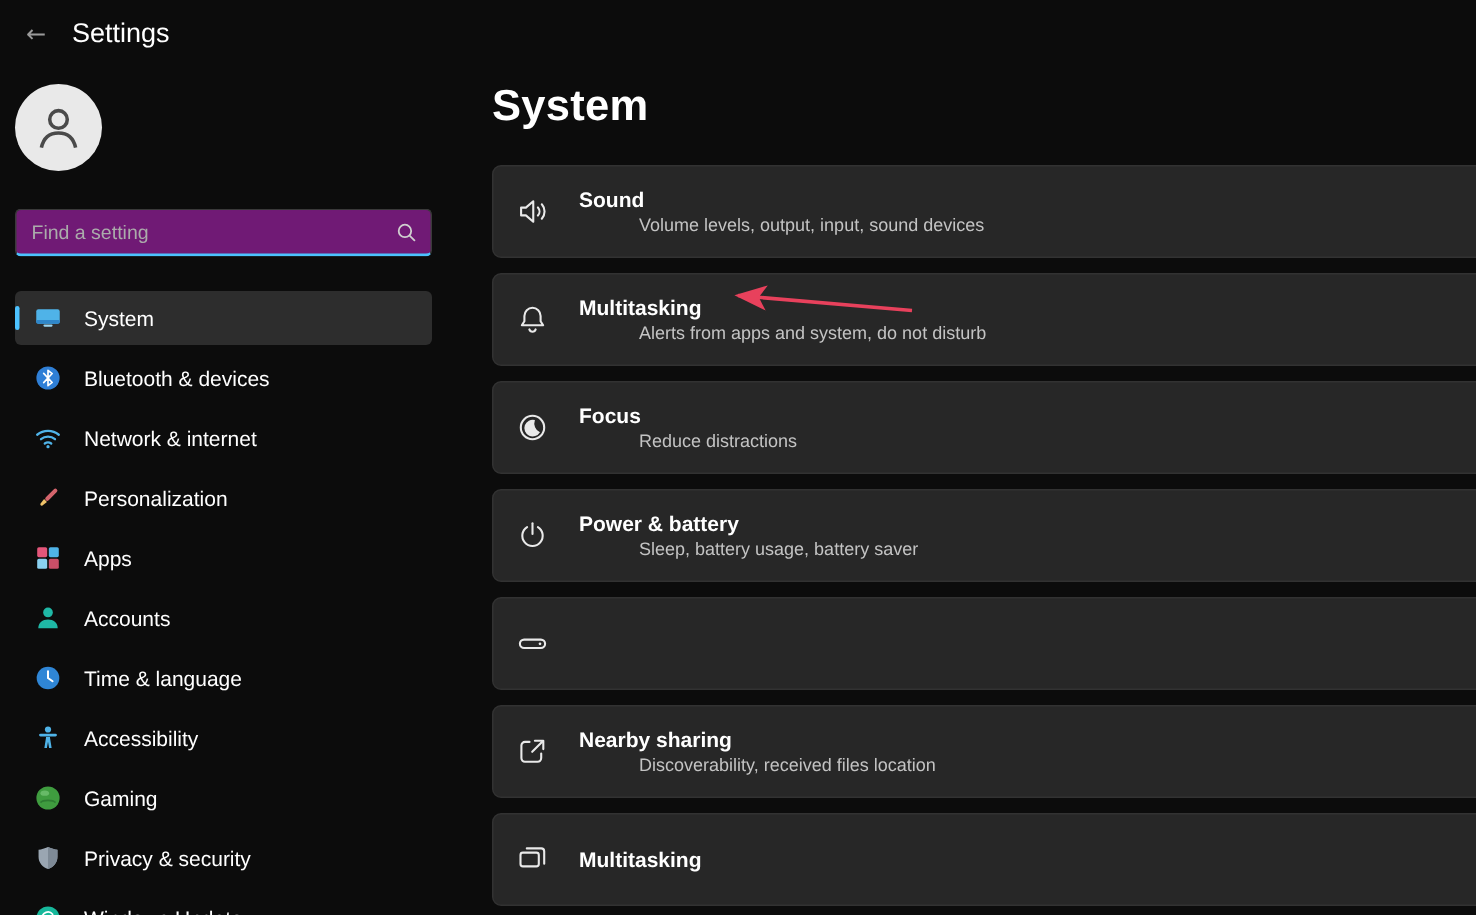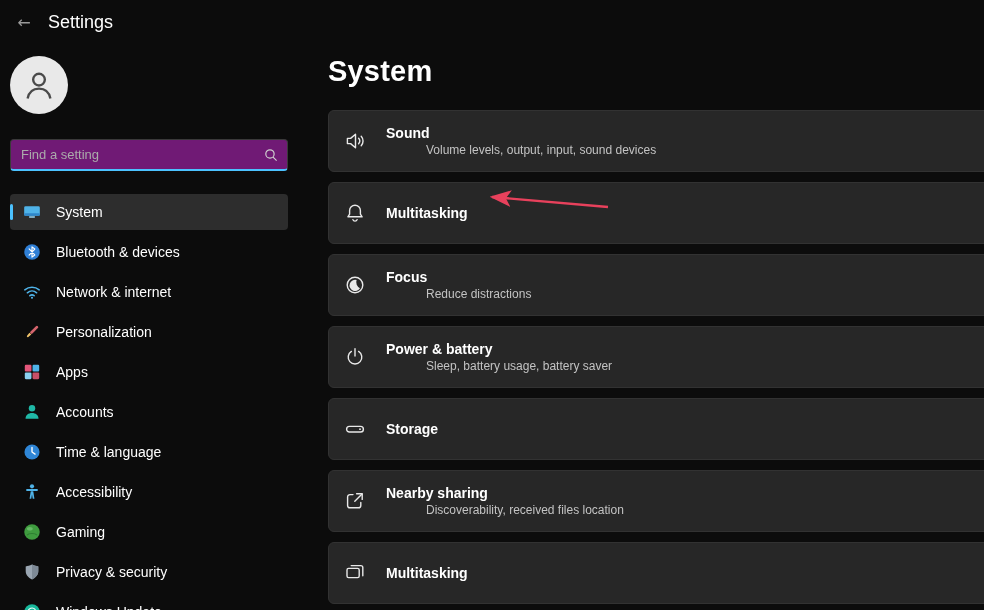--- a/index.html
+++ b/index.html
@@ -240,20 +240,21 @@
 
     <div class="card">
       <span class="card-icon">
         <svg viewBox="0 0 24 24">
             <path d="M12 4.2 a5.4 5.4 0 0 1 5.4 5.4 v3.6 l1.7 2.6 H4.9 l1.7-2.6 V9.6 A5.4 5.4 0 0 1 12 4.2 z"></path>
             <path d="M9.9 18.6 a2.2 2.2 0 0 0 4.2 0"></path>
           </svg>
       </span>
       <div class="card-text">
         <div class="card-title">Multitasking</div>
+        <div class="card-subtitle">Alerts from apps and system, do not disturb</div>
       </div>
     </div>
 
     <div class="card">
       <span class="card-icon">
         <svg viewBox="0 0 24 24">
             <circle cx="12" cy="12" r="7.8"></circle>
             <path d="M13.6 7 a5.6 5.6 0 1 0 3.4 8.2 a6.6 6.6 0 0 1 -3.4-8.2 z" fill="#e9e9e9" stroke="none"></path>
           </svg>
       </span>
@@ -277,21 +278,20 @@
     </div>
 
     <div class="card">
       <span class="card-icon">
         <svg viewBox="0 0 24 24">
             <rect x="3.6" y="9.4" width="16.8" height="5.6" rx="2.8"></rect>
             <circle cx="17" cy="12.2" r="0.9" fill="#e9e9e9" stroke="none"></circle>
           </svg>
       </span>
       <div class="card-text">
-        <div class="card-title">Storage</div>
       </div>
     </div>
 
     <div class="card">
       <span class="card-icon">
         <svg viewBox="0 0 24 24">
             <path d="M10 5.6 H7 A2.4 2.4 0 0 0 4.6 8 v8.4 A2.4 2.4 0 0 0 7 18.8 h8.4 a2.4 2.4 0 0 0 2.4-2.4 V13.4"></path>
             <path d="M13.6 4.8 h5.6 v5.6"></path>
             <path d="M19 5 l-7.2 7.2"></path>
           </svg>

